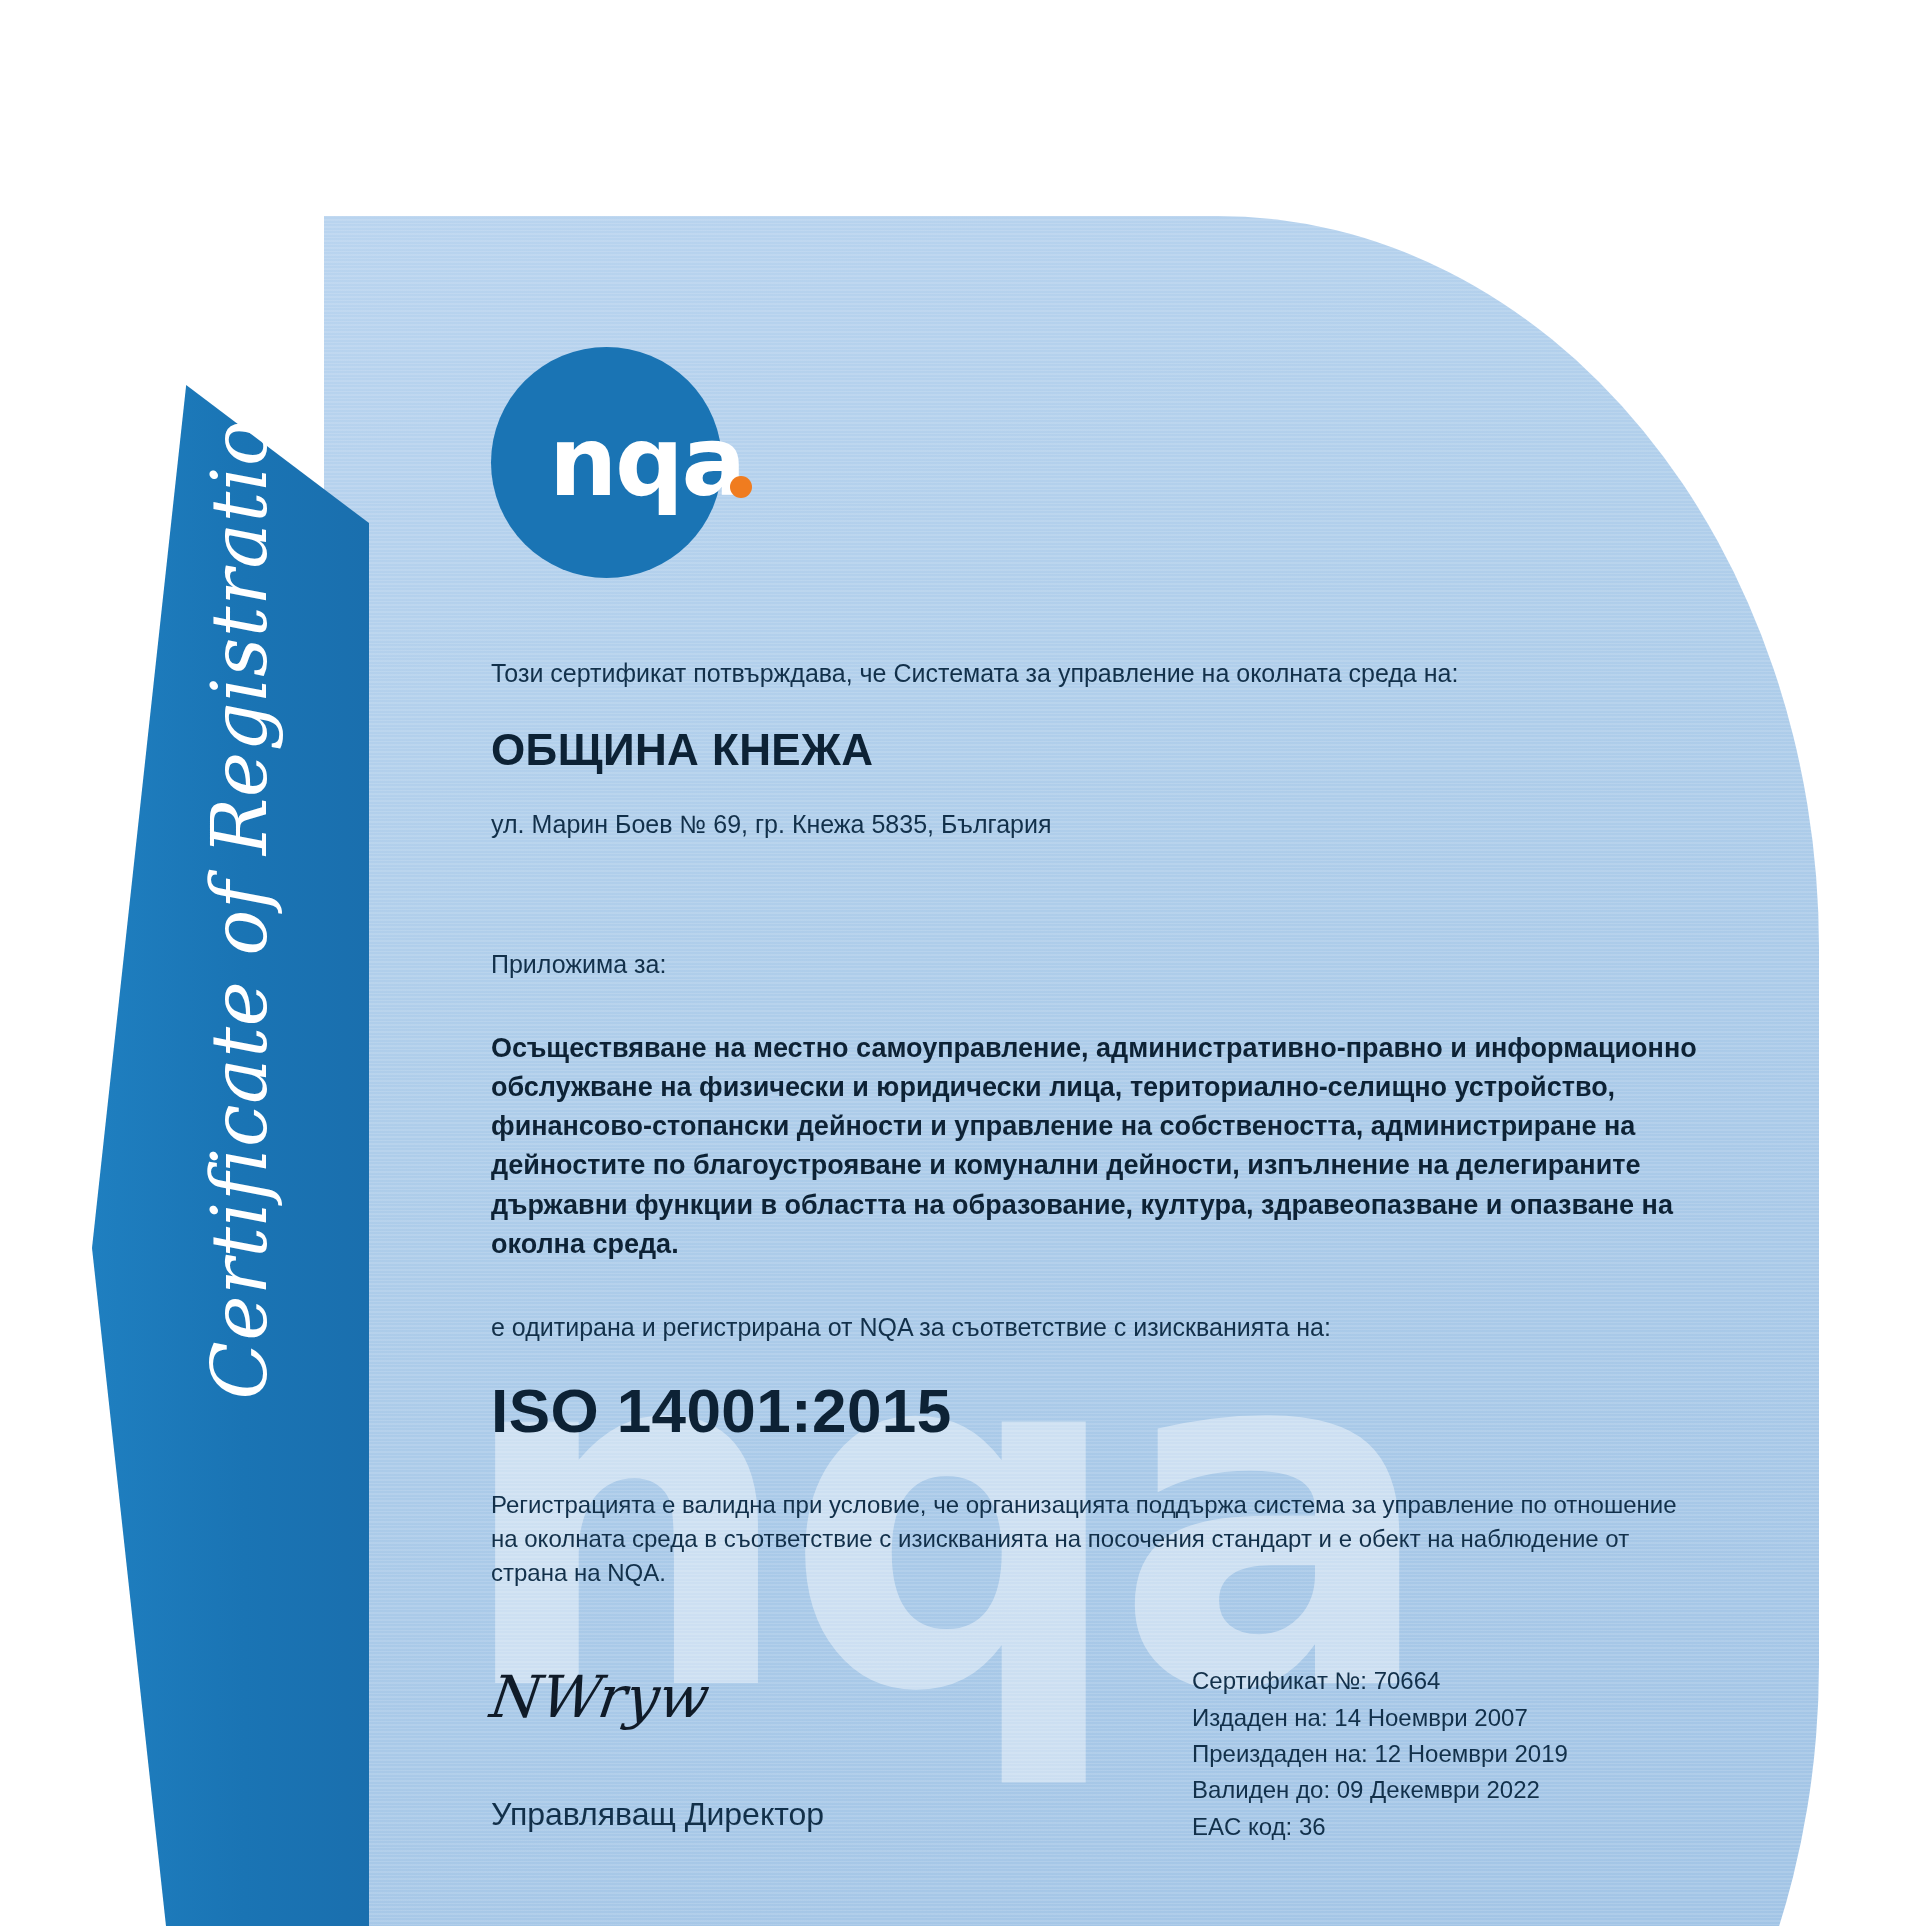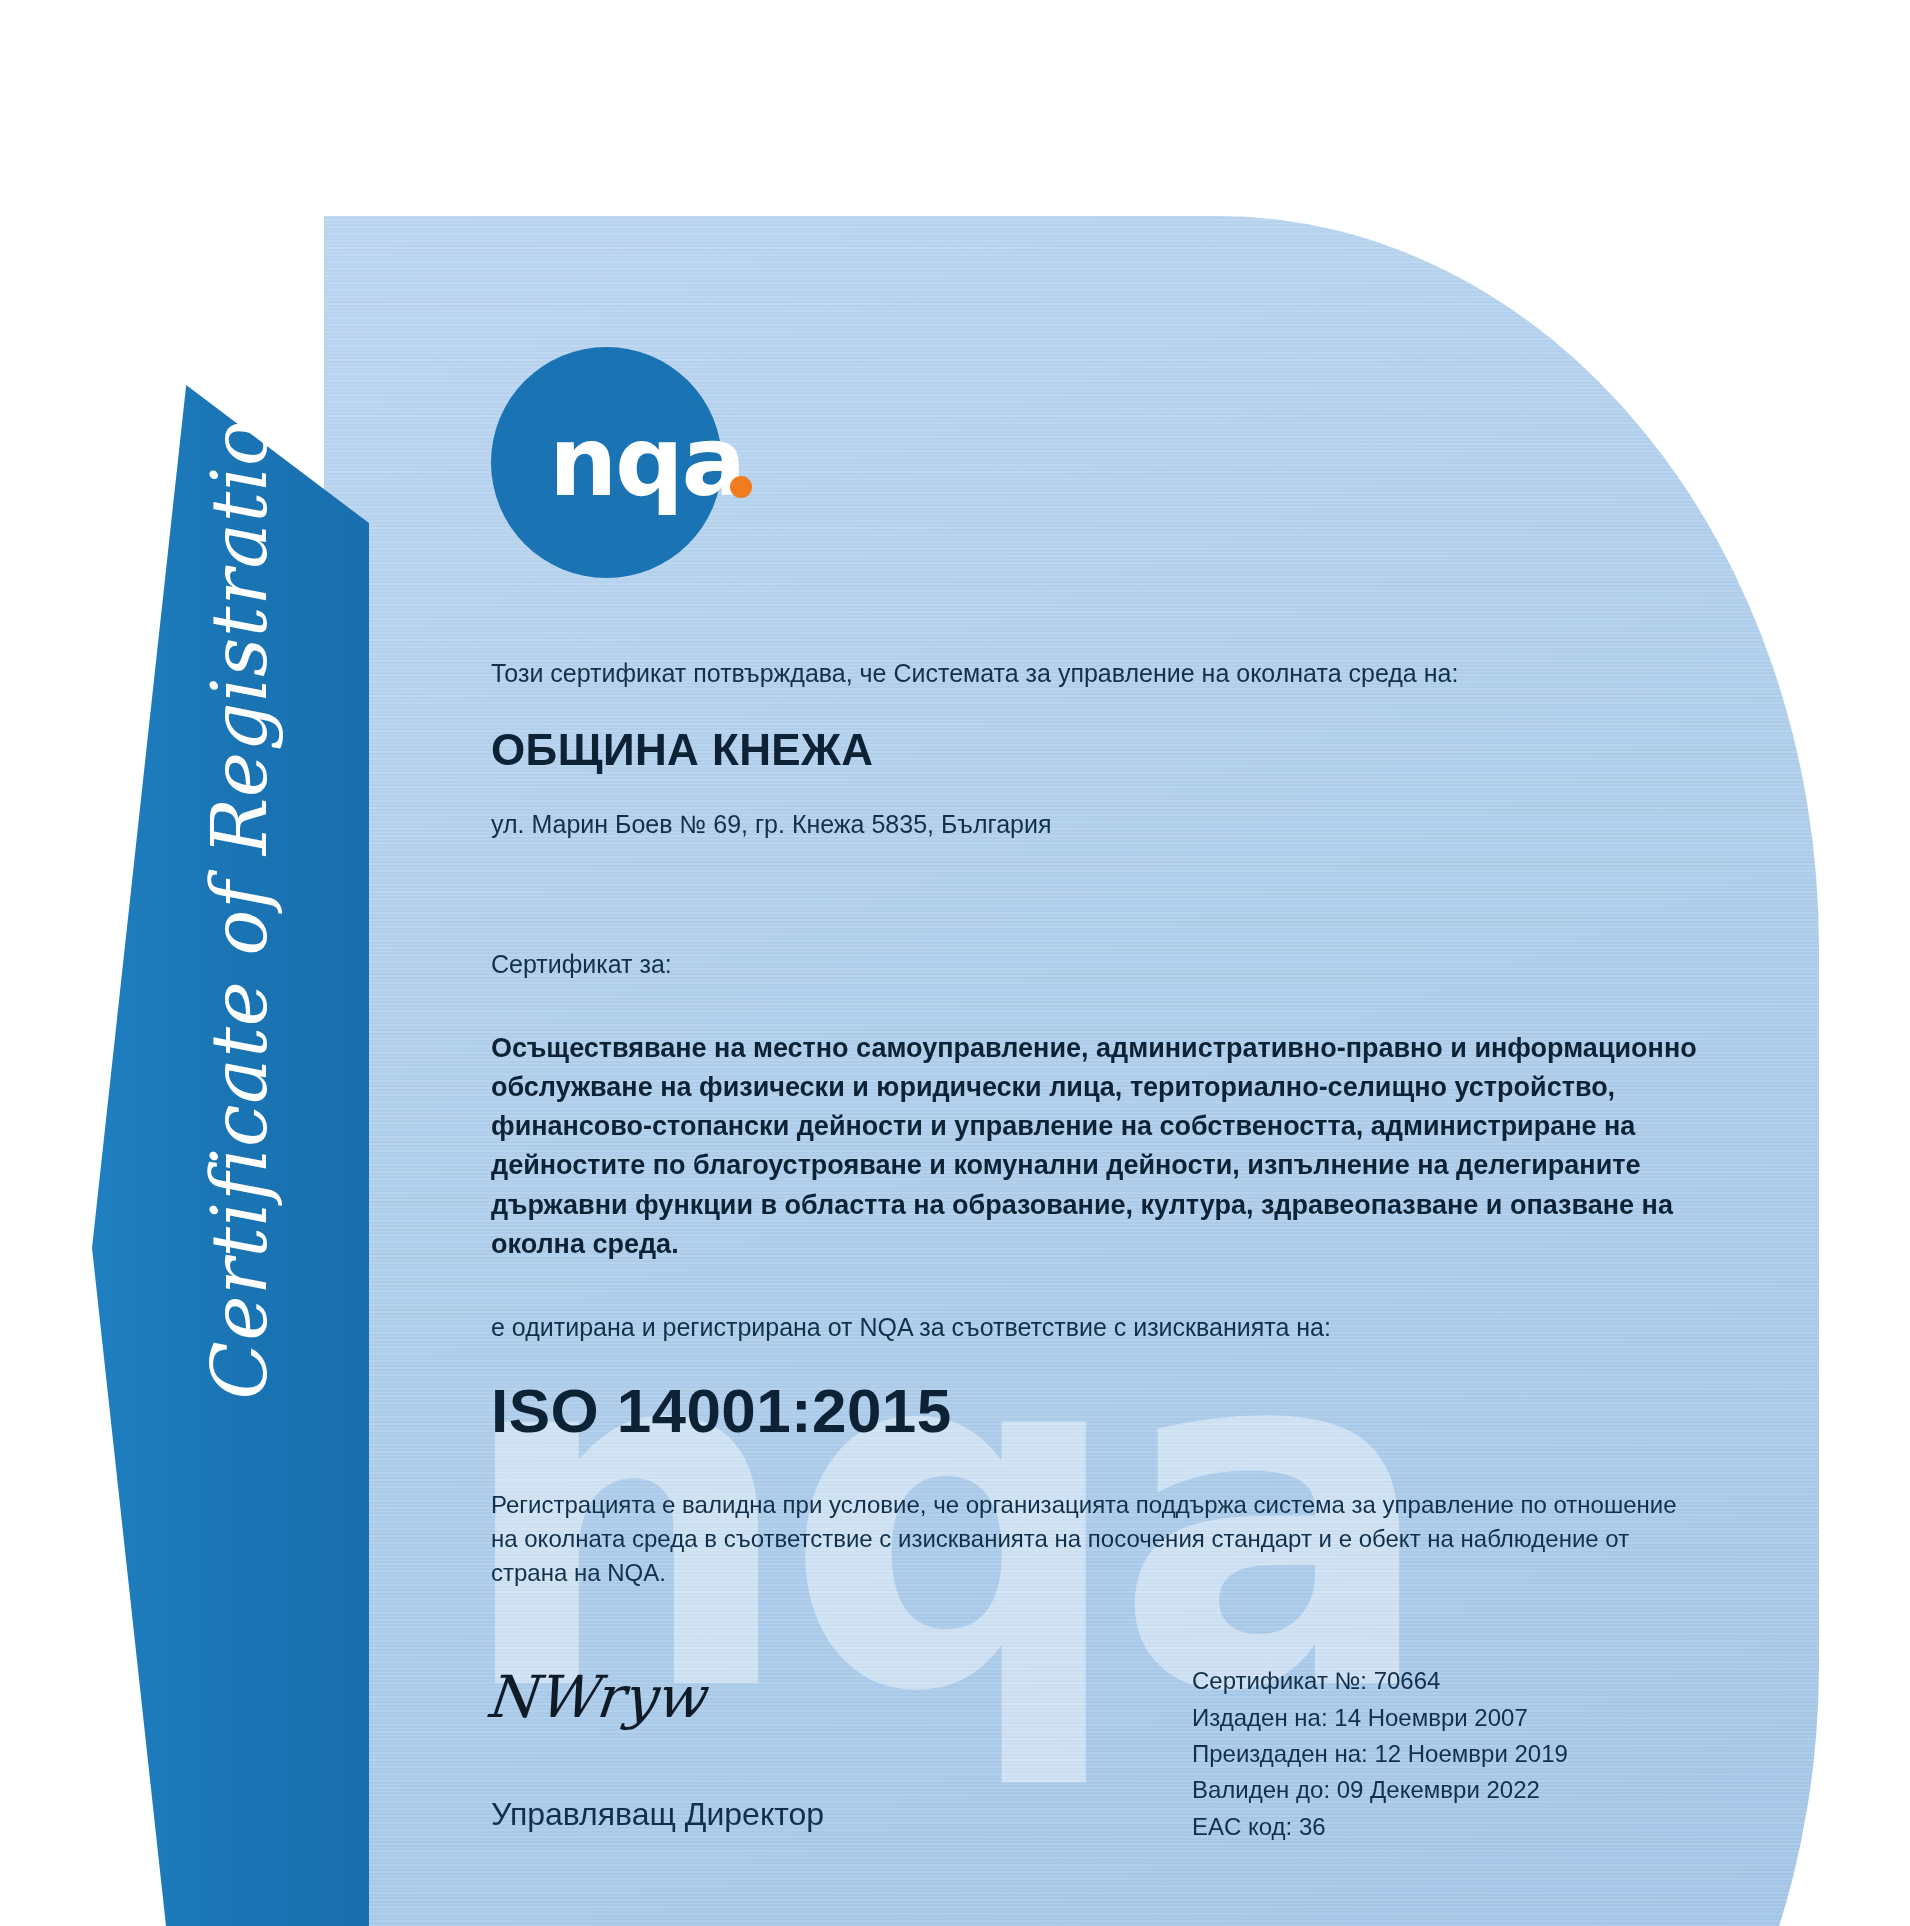--- a/index.html
+++ b/index.html
@@ -246,21 +246,21 @@
       <div class="logo-text">nqa</div>
       <div class="logo-dot"></div>
     </div>
 
     <div class="intro-line">Този сертификат потвърждава, че Системата за управление на околната среда на:</div>
 
     <div class="org-name">ОБЩИНА КНЕЖА</div>
 
     <div class="org-address">ул. Марин Боев № 69, гр. Кнежа 5835, България</div>
 
-    <div class="applies-label">Сертификат за:</div>
+    <div class="applies-label">Приложима за:</div>
 
     <div class="scope">Осъществяване на местно самоуправление, административно-правно и информационно обслужване на физически и юридически лица, териториално-селищно устройство, финансово-стопански дейности и управление на собствеността, администриране на дейностите по благоустрояване и комунални дейности, изпълнение на делегираните държавни функции в областта на образование, култура, здравеопазване и опазване на околна среда.</div>
 
     <div class="audited-line">е одитирана и регистрирана от NQA за съответствие с изискванията на:</div>
 
     <div class="standard">ISO 14001:2015</div>
 
     <div class="validity">Регистрацията е валидна при условие, че организацията поддържа система за управление по отношение на околната среда в съответствие с изискванията на посочения стандарт и е обект на наблюдение от страна на NQA.</div>
 
     <div class="bottom-row">

